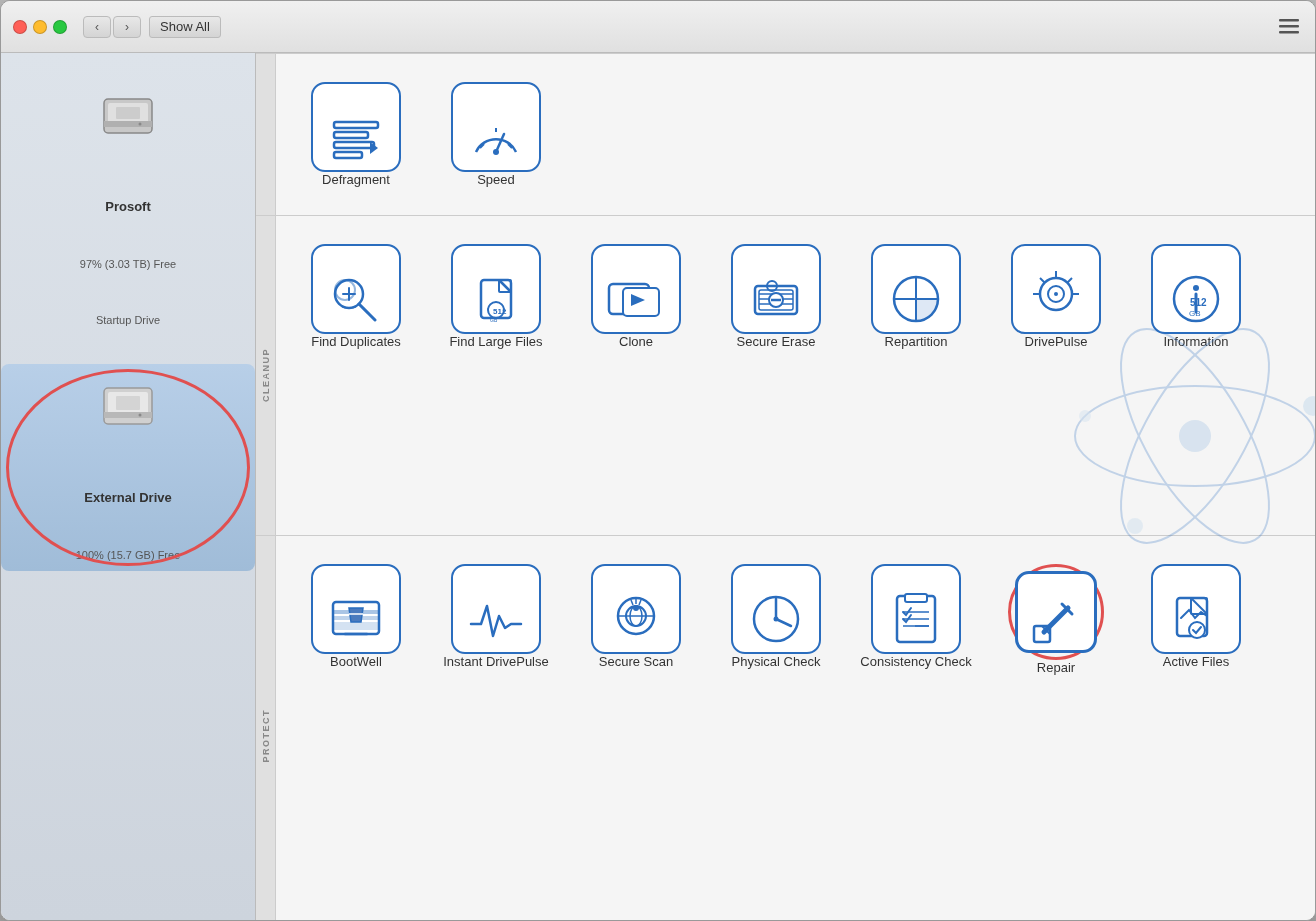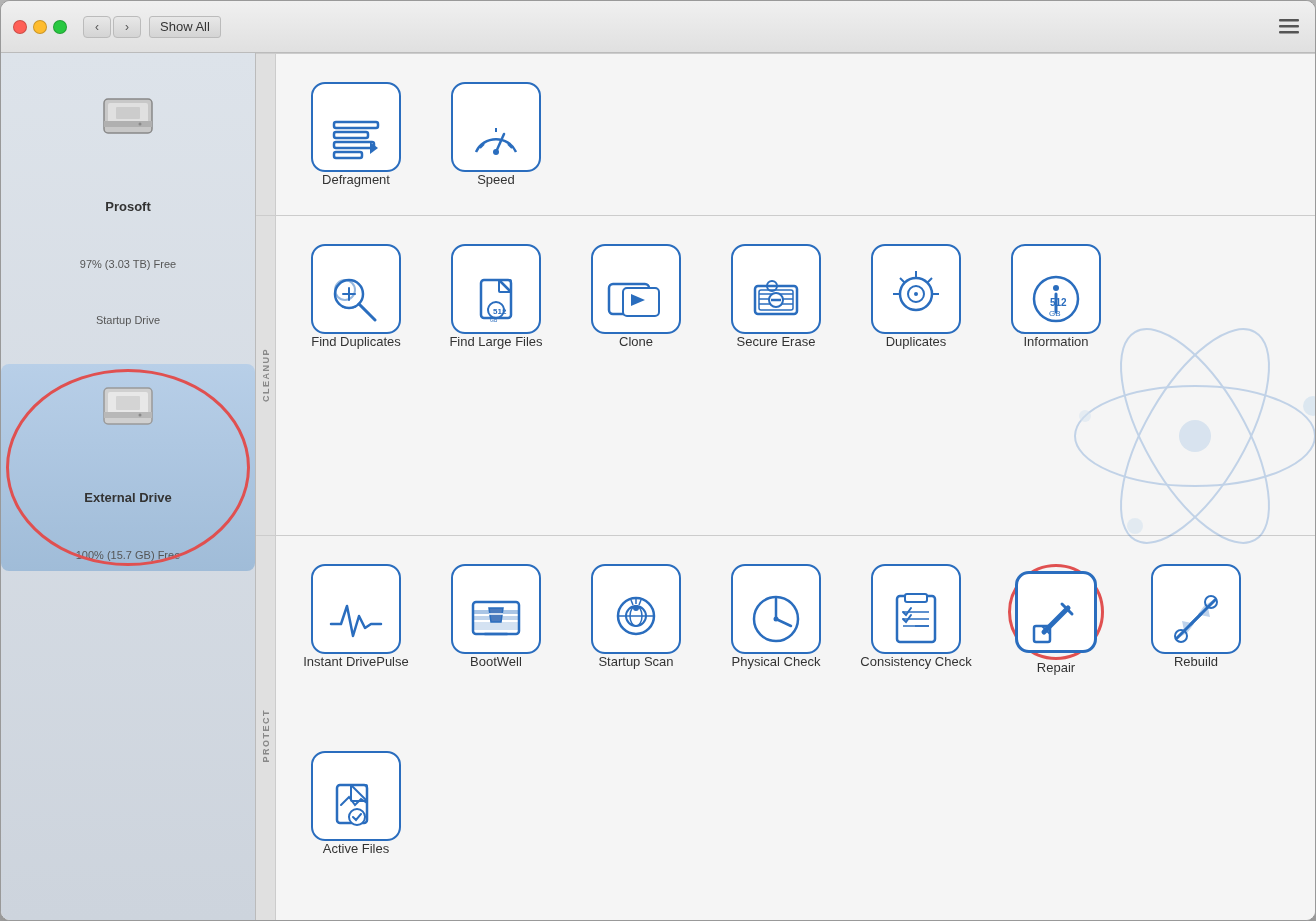--- a/index.html
+++ b/index.html
@@ -381,35 +381,46 @@
                 <line x1="16" y1="38" x2="50" y2="38" stroke="#2a6dbe" stroke-width="1.5"></line>
                 <circle cx="33" cy="34" r="7" fill="white" stroke="#2a6dbe" stroke-width="2"></circle>
                 <line x1="28" y1="34" x2="38" y2="34" stroke="#2a6dbe" stroke-width="2.5"></line>
                 <circle cx="29" cy="20" r="5" stroke="#2a6dbe" stroke-width="2" fill="none"></circle>
               </svg>
             </div>
             <div class="tool-label">Secure Erase</div>
           </div>
 
 
+          <div class="tool-item">
+            <div class="icon-box">
+              <svg width="66" height="66" viewBox="0 0 66 66" fill="none">
+                <circle cx="33" cy="33" r="22" stroke="#2a6dbe" stroke-width="2.5" fill="none"></circle>
+                <path d="M33 33 L55 33 A22 22 0 0 1 33 55 Z" fill="#2a6dbe" opacity="0.15" stroke="#2a6dbe" stroke-width="1"></path>
+                <line x1="33" y1="11" x2="33" y2="55" stroke="#2a6dbe" stroke-width="2"></line>
+                <line x1="11" y1="33" x2="55" y2="33" stroke="#2a6dbe" stroke-width="2"></line>
+              </svg>
+            </div>
+            <div class="tool-label">Repartition</div>
+          </div>
 
           <div class="tool-item">
             <div class="icon-box">
               <svg width="66" height="66" viewBox="0 0 66 66" fill="none">
                 <circle cx="33" cy="28" r="16" stroke="#2a6dbe" stroke-width="2.5" fill="none"></circle>
                 <circle cx="33" cy="28" r="8" stroke="#2a6dbe" stroke-width="2" fill="none"></circle>
                 <circle cx="33" cy="28" r="2" fill="#2a6dbe"></circle>
                 <line x1="17" y1="28" x2="10" y2="28" stroke="#2a6dbe" stroke-width="2"></line>
                 <line x1="49" y1="28" x2="56" y2="28" stroke="#2a6dbe" stroke-width="2"></line>
                 <line x1="33" y1="12" x2="33" y2="5" stroke="#2a6dbe" stroke-width="2"></line>
                 <line x1="22" y1="17" x2="17" y2="12" stroke="#2a6dbe" stroke-width="2"></line>
                 <line x1="44" y1="17" x2="49" y2="12" stroke="#2a6dbe" stroke-width="2"></line>
               </svg>
             </div>
-            <div class="tool-label">Duplicates</div>
+            <div class="tool-label">DrivePulse</div>
           </div>
 
           <div class="tool-item">
             <div class="icon-box">
               <svg width="66" height="66" viewBox="0 0 66 66" fill="none">
                 <circle cx="33" cy="33" r="22" stroke="#2a6dbe" stroke-width="2.5" fill="none"></circle>
                 <circle cx="33" cy="22" r="3" fill="#2a6dbe"></circle>
                 <line x1="33" y1="28" x2="33" y2="46" stroke="#2a6dbe" stroke-width="3" stroke-linecap="round"></line>
                 <text x="27" y="40" fill="#2a6dbe" font-size="10" font-weight="bold">512</text>
                 <text x="26" y="50" fill="#2a6dbe" font-size="8">GB</text>
@@ -418,59 +429,59 @@
             <div class="tool-label">Information</div>
           </div>
         </div>
       </div>
 
       <div class="section" style="min-height:400px; border-bottom:none;">
         <div class="section-sidebar">
           <span>PROTECT</span>
         </div>
         <div class="items-grid">
-
-          <div class="tool-item">
-            <div class="icon-box">
-              <svg width="66" height="66" viewBox="0 0 66 66" fill="none">
-                <polyline points="8,38 18,38 24,20 30,50 36,30 42,42 48,38 58,38" stroke="#2a6dbe" stroke-width="2.5" fill="none" stroke-linecap="round" stroke-linejoin="round"></polyline>
-              </svg>
-            </div>
-            <div class="tool-label">Instant DrivePulse</div>
-          </div>
 
           <div class="tool-item">
             <div class="icon-box">
               <svg width="66" height="66" viewBox="0 0 66 66" fill="none">
                 <rect x="10" y="16" width="46" height="32" rx="3" stroke="#2a6dbe" stroke-width="2.5" fill="none"></rect>
                 <rect x="10" y="36" width="46" height="8" fill="#2a6dbe" opacity="0.2"></rect>
                 <line x1="22" y1="48" x2="44" y2="48" stroke="#2a6dbe" stroke-width="2.5" stroke-linecap="round"></line>
                 <rect x="10" y="24" width="46" height="4" fill="#2a6dbe" opacity="0.4"></rect>
                 <rect x="10" y="30" width="46" height="4" fill="#2a6dbe" opacity="0.3"></rect>
                 <path d="M26 22 L40 22 L38 36 L28 36 Z" fill="#4a7abe" stroke="#2a6dbe" stroke-width="1.5"></path>
                 <line x1="26" y1="28" x2="40" y2="28" stroke="white" stroke-width="1.5"></line>
               </svg>
             </div>
             <div class="tool-label">BootWell</div>
+          </div>
+
+          <div class="tool-item">
+            <div class="icon-box">
+              <svg width="66" height="66" viewBox="0 0 66 66" fill="none">
+                <polyline points="8,38 18,38 24,20 30,50 36,30 42,42 48,38 58,38" stroke="#2a6dbe" stroke-width="2.5" fill="none" stroke-linecap="round" stroke-linejoin="round"></polyline>
+              </svg>
+            </div>
+            <div class="tool-label">Instant DrivePulse</div>
           </div>
 
           <div class="tool-item">
             <div class="icon-box">
               <svg width="66" height="66" viewBox="0 0 66 66" fill="none">
                 <circle cx="33" cy="30" r="18" stroke="#2a6dbe" stroke-width="2.5" fill="none"></circle>
                 <circle cx="33" cy="30" r="10" stroke="#2a6dbe" stroke-width="2" fill="none"></circle>
                 <ellipse cx="33" cy="30" rx="6" ry="10" stroke="#2a6dbe" stroke-width="1.5" fill="none"></ellipse>
                 <line x1="15" y1="30" x2="51" y2="30" stroke="#2a6dbe" stroke-width="1.5"></line>
                 <circle cx="33" cy="22" r="3" fill="#2a6dbe"></circle>
                 <line x1="30" y1="19" x2="28" y2="14" stroke="#2a6dbe" stroke-width="1.5"></line>
                 <line x1="36" y1="19" x2="38" y2="14" stroke="#2a6dbe" stroke-width="1.5"></line>
                 <line x1="33" y1="18" x2="33" y2="13" stroke="#2a6dbe" stroke-width="1.5"></line>
               </svg>
             </div>
-            <div class="tool-label">Startup Scan</div>
+            <div class="tool-label">Secure Scan</div>
           </div>
 
           <div class="tool-item">
             <div class="icon-box">
               <svg width="66" height="66" viewBox="0 0 66 66" fill="none">
                 <circle cx="33" cy="33" r="22" stroke="#2a6dbe" stroke-width="2.5" fill="none"></circle>
                 <path d="M33 33 L33 13" stroke="#2a6dbe" stroke-width="2.5" stroke-linecap="round"></path>
                 <path d="M33 33 L48 40" stroke="#2a6dbe" stroke-width="2.5" stroke-linecap="round"></path>
                 <circle cx="33" cy="33" r="2.5" fill="#2a6dbe"></circle>
               </svg>
@@ -503,33 +514,20 @@
                   <line x1="18" y1="42" x2="42" y2="18" stroke="#2a6dbe" stroke-width="5" stroke-linecap="round"></line>
                   <rect x="8" y="36" width="16" height="16" rx="2" stroke="#2a6dbe" stroke-width="2.5" fill="none"></rect>
                   <line x1="36" y1="14" x2="46" y2="24" stroke="#2a6dbe" stroke-width="3" stroke-linecap="round"></line>
                   <line x1="16" y1="36" x2="24" y2="44" stroke="#2a6dbe" stroke-width="2" stroke-linecap="round"></line>
                 </svg>
               </div>
             </div>
             <div class="tool-label">Repair</div>
           </div>
 
-          <div class="tool-item">
-            <div class="icon-box">
-              <svg width="66" height="66" viewBox="0 0 66 66" fill="none">
-                <line x1="14" y1="52" x2="38" y2="28" stroke="#2a6dbe" stroke-width="3" stroke-linecap="round"></line>
-                <line x1="28" y1="38" x2="52" y2="14" stroke="#2a6dbe" stroke-width="3" stroke-linecap="round"></line>
-                <path d="M14 52 L22 46 L20 36 L30 38 L24 46 Z" fill="#2a6dbe" opacity="0.3" stroke="#2a6dbe" stroke-width="1.5"></path>
-                <path d="M52 14 L44 20 L46 30 L36 28 L42 20 Z" fill="#2a6dbe" opacity="0.3" stroke="#2a6dbe" stroke-width="1.5"></path>
-                <circle cx="18" cy="50" r="6" stroke="#2a6dbe" stroke-width="2" fill="none"></circle>
-                <circle cx="48" cy="16" r="6" stroke="#2a6dbe" stroke-width="2" fill="none"></circle>
-              </svg>
-            </div>
-            <div class="tool-label">Rebuild</div>
-          </div>
 
           <div class="tool-item">
             <div class="icon-box">
               <svg width="66" height="66" viewBox="0 0 66 66" fill="none">
                 <rect x="14" y="12" width="30" height="38" rx="3" stroke="#2a6dbe" stroke-width="2.5" fill="none"></rect>
                 <path d="M28 12 L44 28" stroke="#2a6dbe" stroke-width="2"></path>
                 <rect x="28" y="12" width="16" height="16" rx="1" stroke="#2a6dbe" stroke-width="2" fill="none"></rect>
                 <polyline points="18,32 26,24 32,32 38,26 44,30" stroke="#2a6dbe" stroke-width="2" fill="none" stroke-linecap="round"></polyline>
                 <circle cx="34" cy="44" r="8" fill="white" stroke="#2a6dbe" stroke-width="2"></circle>
                 <polyline points="30,44 33,47 38,41" stroke="#2a6dbe" stroke-width="2" fill="none" stroke-linecap="round"></polyline>

